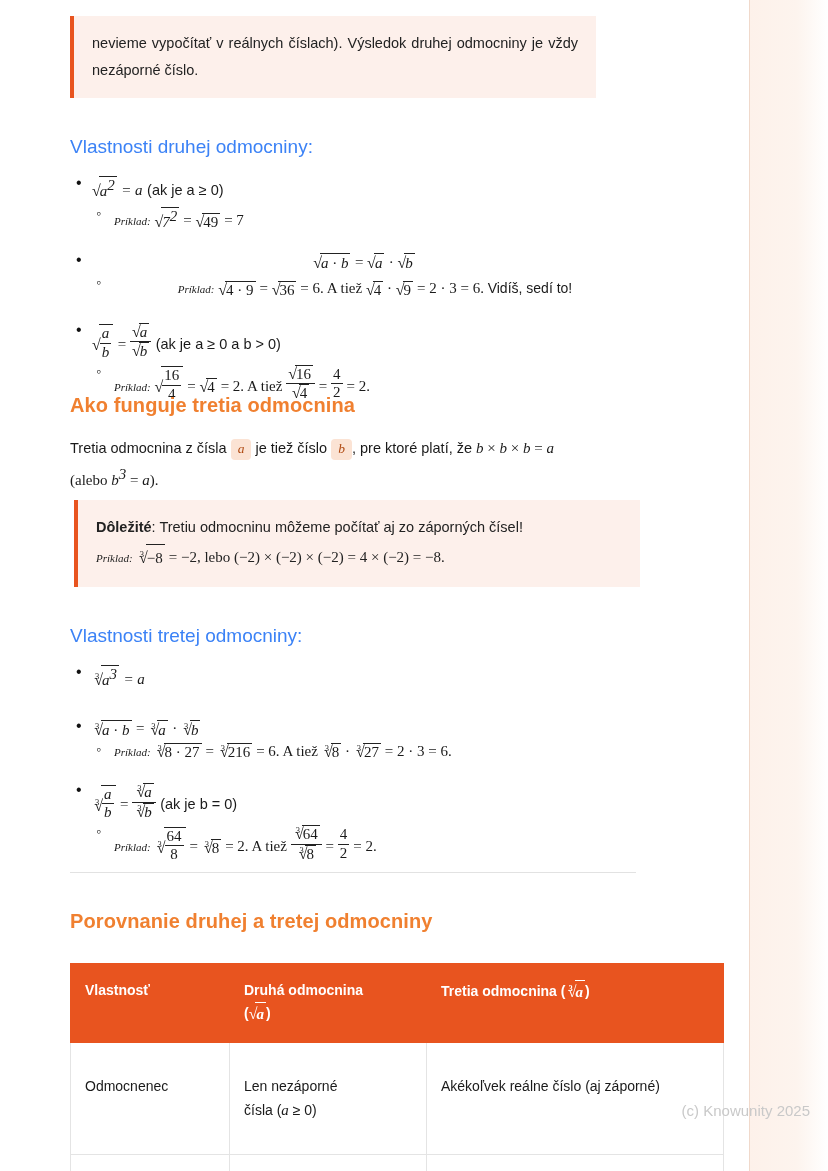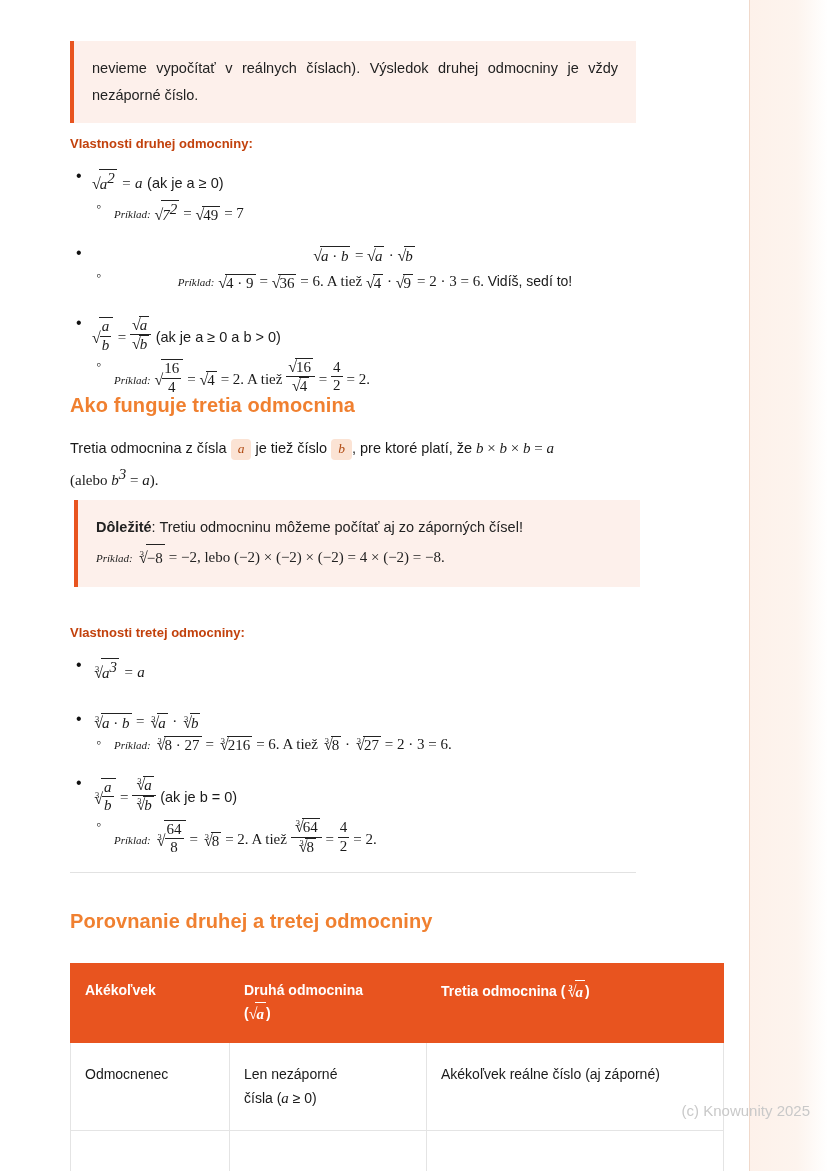--- a/index.html
+++ b/index.html
@@ -43,27 +43,27 @@
     padding: 14px 18px 14px 18px;
     box-sizing: border-box;
     font-size: 14.5px;
     line-height: 1.85;
     color: #222;
     text-align: justify;
   }
   .callout.first {
     position: absolute;
     left: 0;
-    top: 41px;
-    width: 566px;
+    top: 16px;
+    width: 526px;
   }
   .section-title-bold {
-    font-size: 13px;
-    font-weight: bold;
-    color: #c2410c;
+    font-size: 19px;
+    font-weight: normal;
+    color: #3b82f6;
   }
   .heading-orange {
     color: #f08030;
     font-size: 20px;
     font-weight: bold;
     letter-spacing: 0.1px;
   }
   .para {
     font-size: 14.5px;
     line-height: 1.75;
@@ -190,21 +190,21 @@
     color: #ffffff;
     text-align: left;
     font-weight: bold;
     padding: 16px 14px;
     font-size: 14px;
     line-height: 1.55;
     vertical-align: top;
     border: 1px solid #e8541f;
   }
   table.cmp td {
-    padding: 20px 14px;
+    padding: 32px 14px;
     line-height: 1.6;
     vertical-align: top;
     border: 1px solid #e4e4e4;
     color: #1a1a1a;
   }
   .col1 { width: 130px; }
   .col2 { width: 168px; }
   .col3 { width: 268px; }
   .watermark {
     position: absolute;
@@ -373,21 +373,21 @@
     </div>
 
     <hr class="divider" style="position:absolute; left:0; top:872px; width:566px;">
 
     <div class="heading-orange" style="position:absolute; left:0; top:910px; width:566px;">Porovnanie druhej a tretej odmocniny</div>
 
     <div style="position:absolute; left:0; top:963px; width:566px;">
       <table class="cmp">
         <thead>
           <tr>
-            <th class="col1">Akékoľvek</th>
+            <th class="col1">Vlastnosť</th>
             <th class="col2">
               <span>Druhá odmocnina</span><br>
               (<span class="radical white-radical"><span class="sign">√</span><span class="rad-body"><span class="math">a</span></span></span>)
             </th>
             <th class="col3">
               <span>Tretia odmocnina</span>
               (<span class="radical white-radical"><span class="idx">3</span><span class="sign">√</span><span class="rad-body"><span class="math">a</span></span></span>)
             </th>
           </tr>
         </thead>

